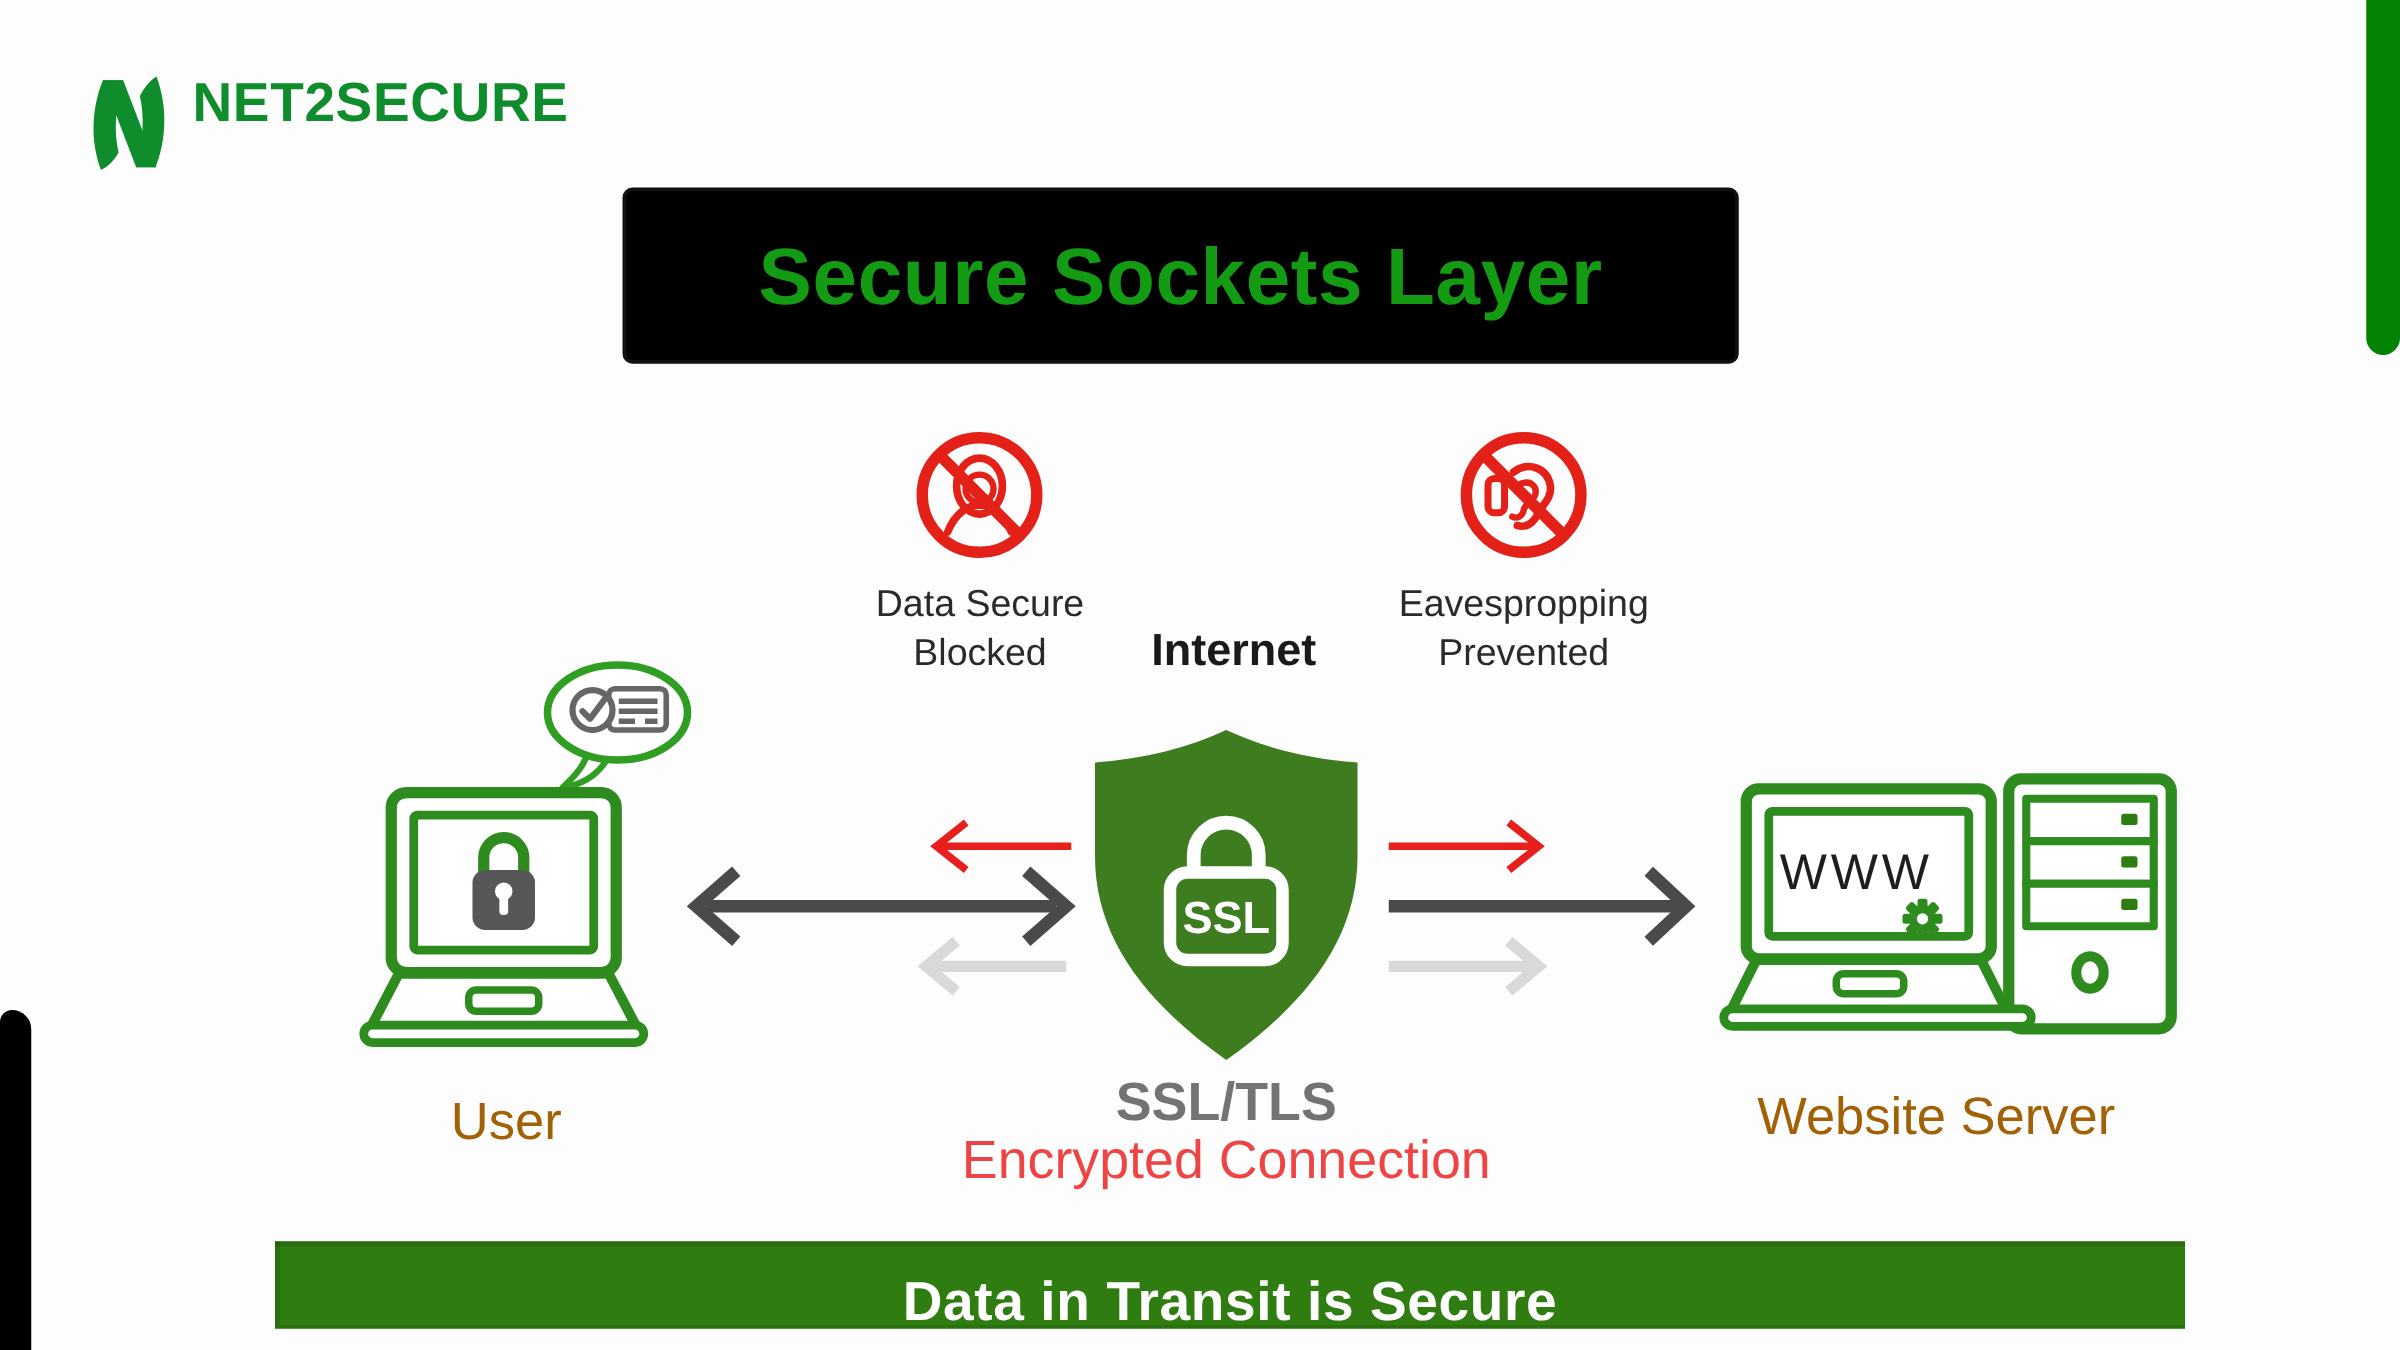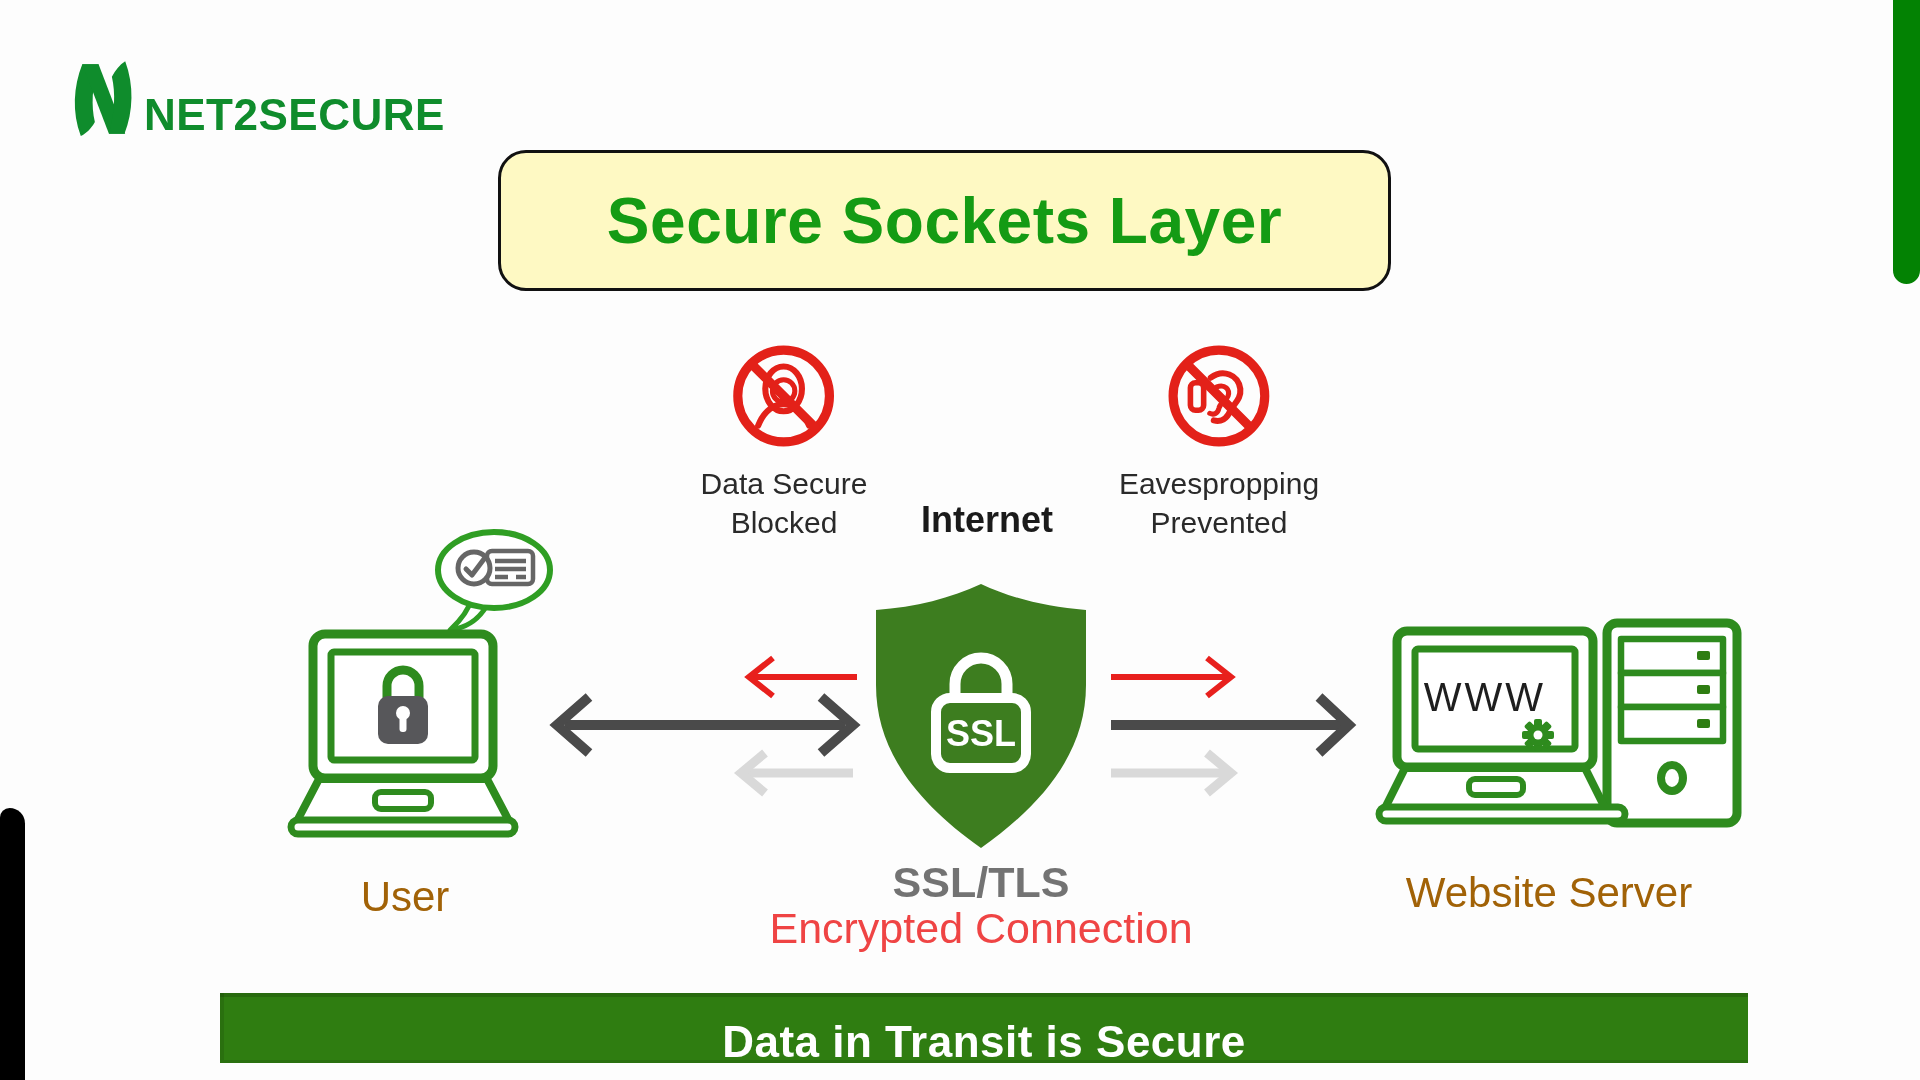--- a/index.html
+++ b/index.html
@@ -7,27 +7,27 @@
     position:relative;width:1920px;height:1080px;background:#fdfdfd;
     font-family:"Liberation Sans",sans-serif;overflow:hidden;
   }
   .abs{position:absolute;}
 
   
   .edge-bar-left{left:0;top:808px;width:25px;height:272px;background:#000;border-radius:10px 16px 0 0;}
   .edge-bar-right{left:1893px;top:0;width:27px;height:284px;background:#038203;border-radius:0 0 14px 14px;}
 
   
-  .logo{left:66px;top:58px;display:flex;align-items:flex-end;gap:4px;}
+  .logo{left:66px;top:58px;display:flex;align-items:flex-start;gap:14px;}
   .logo-text{font-size:44px;font-weight:bold;color:#0f8c2c;letter-spacing:.5px;}
 
   
   .title-box{
-    left:498px;top:150px;width:893px;height:141px;border:3.5px solid #111;border-radius:28px;
-    display:flex;align-items:center;justify-content:center;background:#fef9c3;box-sizing:border-box;
+    left:498px;top:150px;width:893px;height:141px;border:3.5px solid #111;border-radius:8px;
+    display:flex;align-items:center;justify-content:center;background:#000000;box-sizing:border-box;
   }
   .title-box h1{margin:0;font-size:64px;font-weight:bold;color:#149b14;letter-spacing:.5px;}
 
   
   .threat{transform:translateX(-50%);text-align:center;}
   .threat-icon{display:block;margin:0 auto;}
   .threat-label{margin-top:12px;font-size:30px;line-height:39px;color:#2a2a2a;}
   .threat-label span{display:block;}
   .internet-label{left:987px;top:499px;transform:translateX(-50%);font-size:36px;font-weight:bold;color:#1a1a1a;}
 

